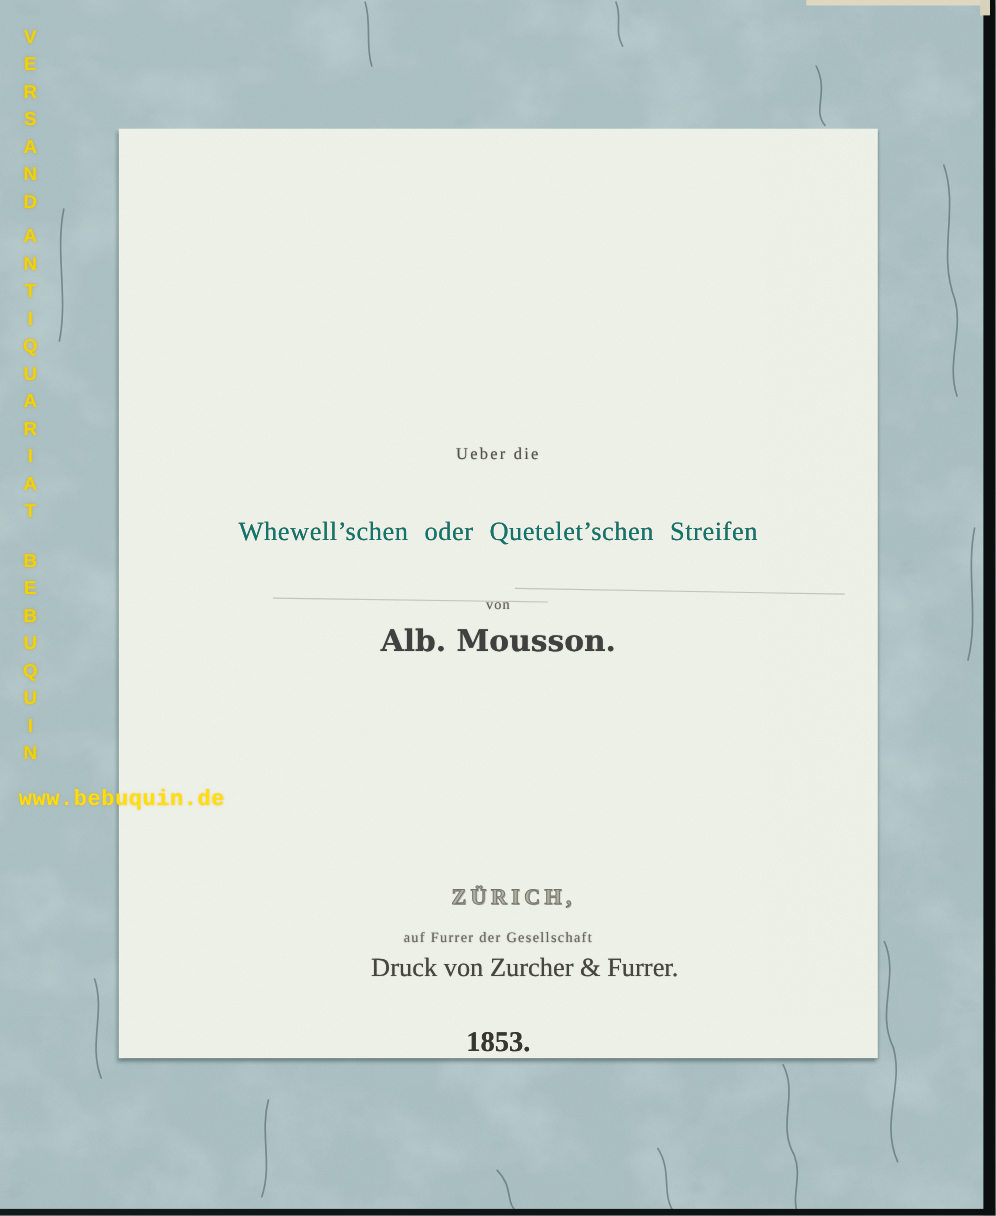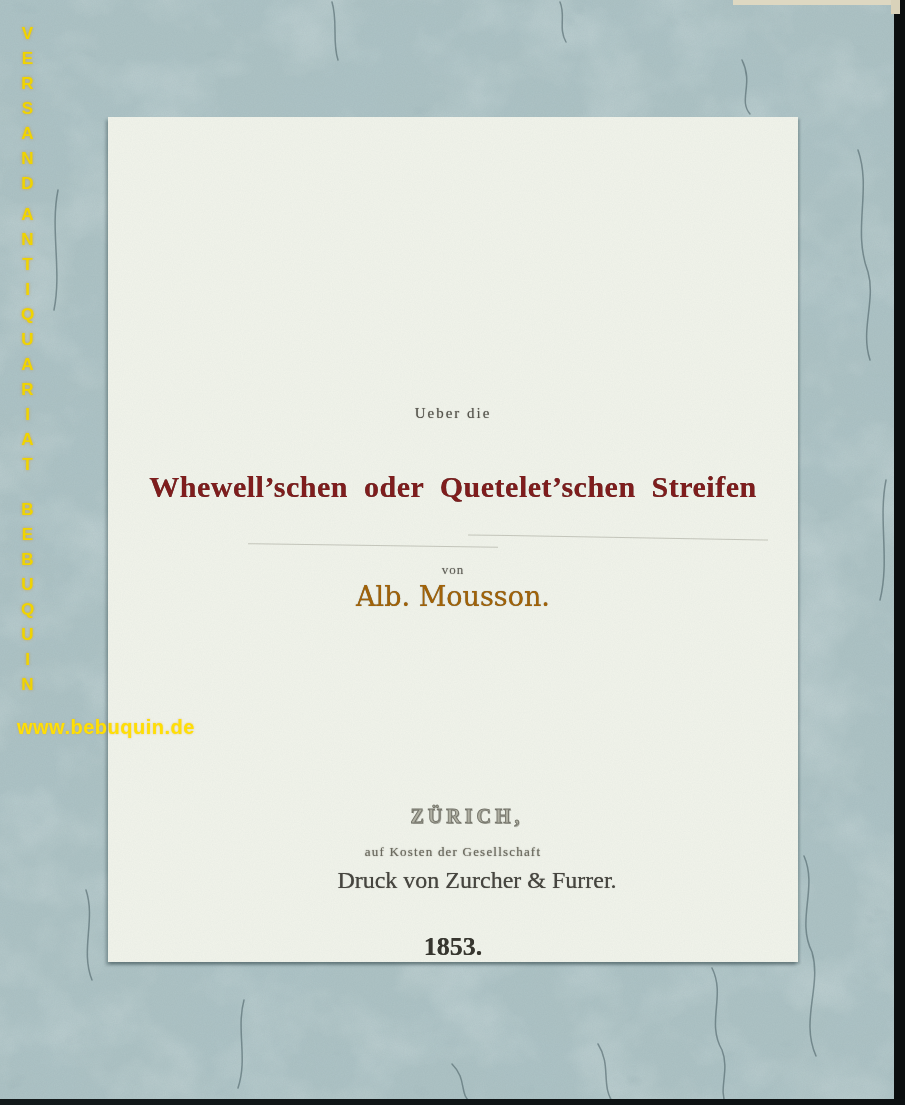--- a/index.html
+++ b/index.html
@@ -16,25 +16,25 @@
   #title-page {
     position: absolute; z-index: 1;
     left: 108px; top: 117px; width: 690px; height: 845px;
     background: #f1f3ea;
     box-shadow: -2px 3px 3px rgba(40,60,65,0.38), 2px 2px 2px rgba(40,60,65,0.25);
   }
   #title-page .line { position: absolute; left: 0; right: 0; text-align: center; line-height: 1; white-space: nowrap; }
 
   .series-line { top: 289px; font-size: 15px; letter-spacing: 2px; color: #55544c;
                  text-shadow: 0 0 1px rgba(90,90,80,.6); }
-  .main-title  { top: 355px; font-size: 30px; font-weight: bold; color: #7f1d1d;
+  .main-title  { top: 355px; font-size: 24px; font-weight: normal; color: #0f766e;
                  word-spacing: 8px; letter-spacing: .5px; text-shadow: 0 0 .6px rgba(50,50,45,.8); }
   .byline      { top: 426px; font-size: 13px; letter-spacing: 1px; color: #62615a;
-                 text-shadow: 0 0 1px rgba(100,100,90,.6); margin-top: 20px; }
-  .author-line { top: 466px; font-size: 27px; font-weight: normal; color: #a16207;
+                 text-shadow: 0 0 1px rgba(100,100,90,.6); }
+  .author-line { top: 453px; font-size: 27px; font-weight: bold; color: #404040;
                  font-family: "DejaVu Serif", serif; text-shadow: 0 0 .7px rgba(60,60,52,.8); }
   .place-line  { top: 689px; font-size: 20px; font-weight: bold; letter-spacing: 4px;
                  color: #b0b0a3; -webkit-text-stroke: .9px #74746a;
                  text-shadow: 1px 1px 0 rgba(110,110,100,.45); padding-left: 28px; }
   .funding-line{ top: 728px; font-size: 13px; letter-spacing: 1.2px; color: #6b6a5f;
                  text-shadow: 0 0 1.2px rgba(100,100,88,.8); }
   .printer-line{ top: 751px; font-size: 24px; color: #46453f;
                  text-shadow: 0 0 .7px rgba(70,70,62,.8); padding-left: 48px; }
   .year-line   { top: 788px; font-size: 26px; font-weight: bold; color: #37362f;
                  text-shadow: 0 0 .6px rgba(55,55,47,.8); margin-top: 29px; }
@@ -51,21 +51,21 @@
     font-size: 17px; letter-spacing: 6px;
     color: #f0d400; text-shadow: 0 0 3px rgba(215,140,0,.55);
     white-space: nowrap;
   }
   #vword-1 { top: 24px; }
   #vword-2 { top: 205px; }
   #vword-3 { top: 500px; }
 
   #watermark {
     position: absolute; z-index: 2; left: 17px; top: 716px;
-    font-family: Liberation Sans, sans-serif; font-weight: bold;
+    font-family: Liberation Mono, monospace; font-weight: bold;
     font-size: 20px; letter-spacing: .5px;
     color: #ffdf05; text-shadow: 0 0 2px rgba(220,150,0,.5);
   }
 
   
   .edge { position: absolute; z-index: 3; }
   #edge-top    { left: 0; top: 0; width: 905px; height: 4px;
                  background: linear-gradient(to right, #10161
 8, #2b3537); }
   #edge-top-paper { left: 733px; top: 0; width: 172px; height: 5px; background: #ded8c2; }
@@ -127,21 +127,21 @@
     </svg>
 
     <div class="crease crease-a"></div>
     <div class="crease crease-b"></div>
 
     <div class="line series-line">Ueber die</div>
     <div class="line main-title">Whewell’schen oder Quetelet’schen Streifen</div>
     <div class="line byline">von</div>
     <div class="line author-line">Alb. Mousson.</div>
     <div class="line place-line">ZÜRICH,</div>
-    <div class="line funding-line">auf Kosten der Gesellschaft</div>
+    <div class="line funding-line">auf Furrer der Gesellschaft</div>
     <div class="line printer-line">Druck von Zurcher &amp; Furrer.</div>
     <div class="line year-line">1853.</div>
   </div>
 
   <div class="vword" id="vword-1">VERSAND</div>
   <div class="vword" id="vword-2">ANTIQUARIAT</div>
   <div class="vword" id="vword-3">BEBUQUIN</div>
 
   <div id="watermark">www.bebuquin.de</div>
 

